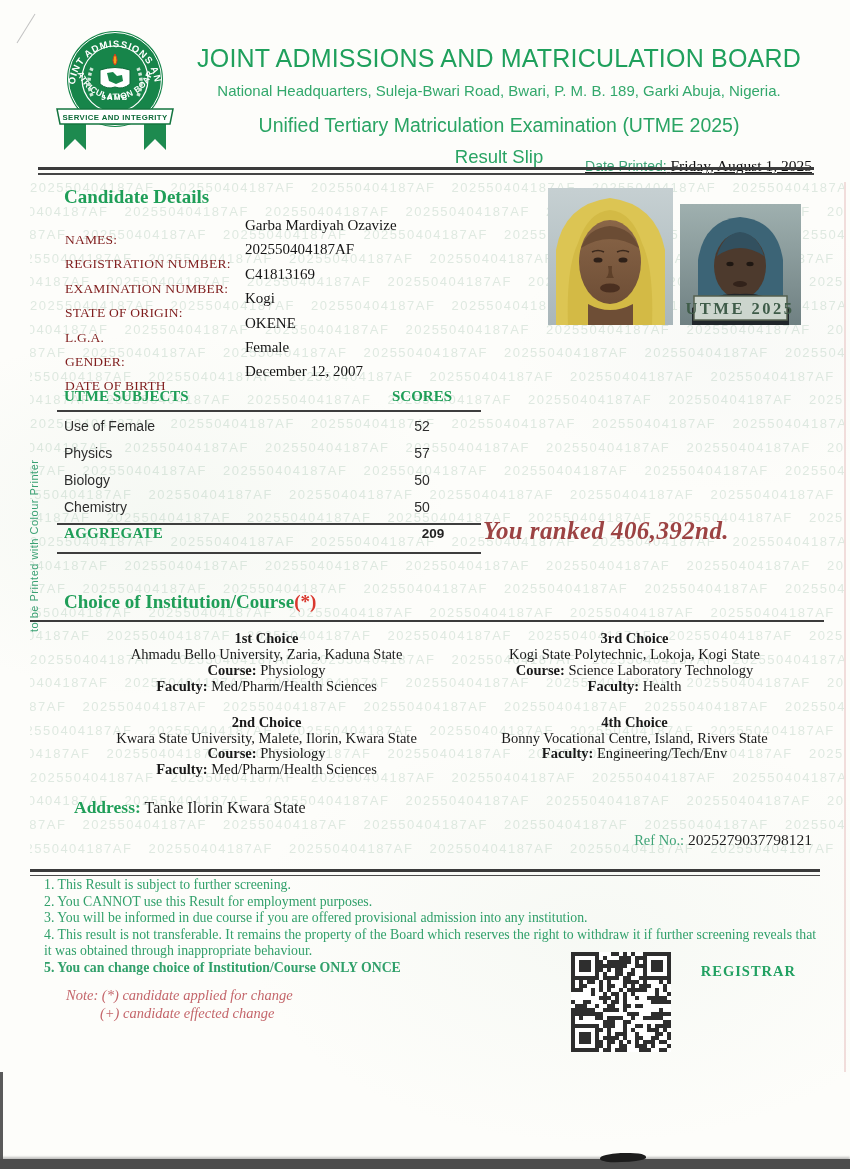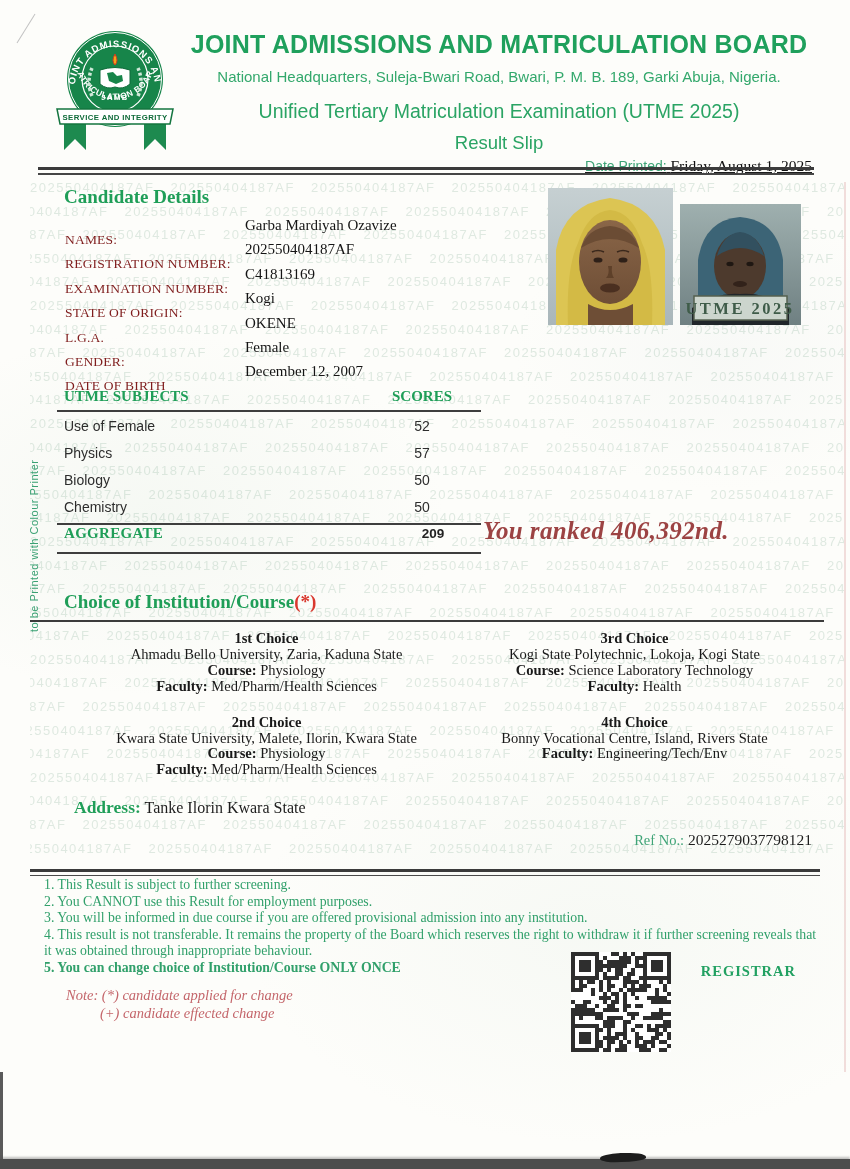--- a/index.html
+++ b/index.html
@@ -12,21 +12,21 @@
         radial-gradient(300px 200px at 85% 30%, rgba(205,215,220,.10), transparent 70%);}
   
   .watermark{position:absolute;left:30px;top:176px;width:814px;height:690px;overflow:hidden;
              pointer-events:none;opacity:.33;}
   .wm-row{white-space:nowrap;font-family:"Liberation Sans",sans-serif;font-size:13px;line-height:23.6px;
           color:#a3c2af;letter-spacing:1.5px;word-spacing:11px;}
   
   .logo{position:absolute;left:50px;top:24px;width:130px;height:130px;}
   .titles{position:absolute;left:182px;top:30px;width:634px;text-align:center;
           font-family:"Liberation Sans",sans-serif;color:#22a162;}
-  .board-name{font-size:25px;font-weight:bold;letter-spacing:.2px;color:#1fa05c;}
+  .board-name{font-size:25px;font-weight:normal;letter-spacing:.2px;color:#1fa05c;margin-top:14px;}
   .hq{font-size:15px;margin-top:9px;color:#33a86c;}
   .exam-title{font-size:19.5px;margin-top:15px;color:#2aa464;}
   .slip-title{font-size:18.5px;margin-top:9px;color:#2aa464;}
   .date-line{position:absolute;top:157px;right:38px;font-size:15px;text-decoration:underline;}
   .date-label{color:#3fa477;font-family:"Liberation Sans",sans-serif;font-size:14px;}
   .date-value{color:#111;font-family:"Liberation Serif",serif;font-size:15.5px;}
   .rule-top{position:absolute;top:167px;left:38px;right:36px;height:3px;
             border-top:3px solid #3b3b3b;border-bottom:2px solid #454545;}
   .rule-mid{position:absolute;top:620px;left:30px;right:26px;height:0;border-top:2px solid #3c3c3c;}
   .rule-bot{position:absolute;top:869px;left:30px;right:30px;height:3px;

